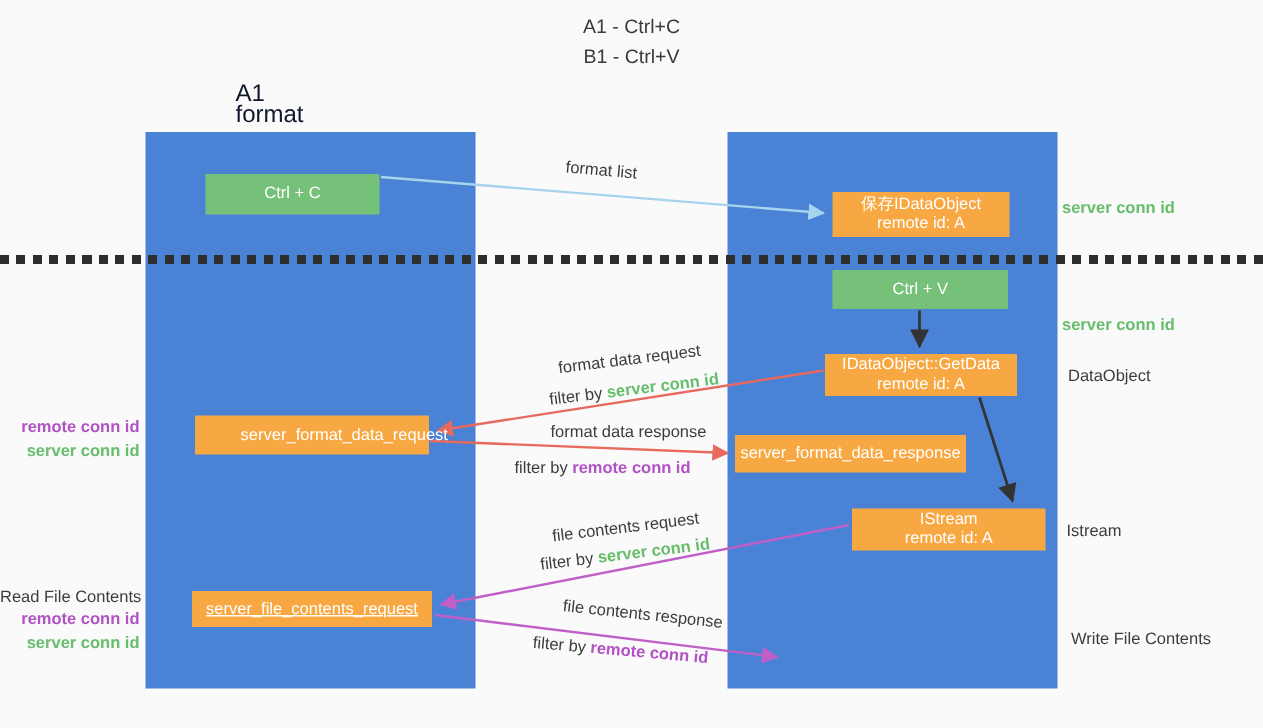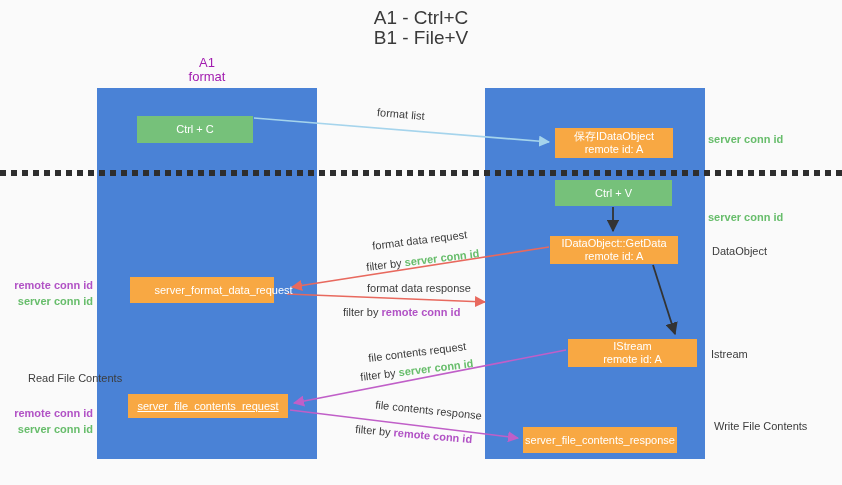--- a/index.html
+++ b/index.html
@@ -16,22 +16,22 @@
     --bg:#fafafa;
   }
   *{margin:0;padding:0;box-sizing:border-box;}
   html,body{background:var(--bg);}
   .canvas{
     position:relative;width:842px;height:485px;overflow:hidden;
     font-family:"Liberation Sans","DejaVu Sans",sans-serif;
     color:var(--text-dark);background:var(--bg);
   }
   .title{position:absolute;left:0;top:8px;width:842px;text-align:center;
-    font-size:19px;line-height:20px;color:#3a3a3a;}
-  .lane-header{position:absolute;text-align:center;font-size:13px;line-height:14px;color:#a21caf;}
+    font-size:13px;line-height:20px;color:#3a3a3a;}
+  .lane-header{position:absolute;text-align:left;font-size:16px;line-height:14px;color:#0f172a;}
   .lane{position:absolute;top:88px;width:220px;height:371px;background:var(--column-blue);}
   .divider{position:absolute;left:0;top:170px;width:842px;height:6px;
     background:repeating-linear-gradient(90deg,#2e2e2e 0 6px,transparent 6px 11px);}
   svg.arrows{position:absolute;left:0;top:0;pointer-events:none;}
   .box{position:absolute;display:flex;flex-direction:column;justify-content:center;
     align-items:center;color:#fff;font-size:11px;line-height:13px;text-align:center;white-space:nowrap;}
   .box.green{background:var(--box-green);}
   .box.orange{background:var(--box-orange);}
   .lbl{position:absolute;font-size:11px;line-height:13px;white-space:nowrap;color:var(--text-dark);}
   .lbl .green{color:var(--text-green);font-weight:bold;}
@@ -47,21 +47,21 @@
   .left-ids .server{color:var(--text-green);}
   .read-label{position:absolute;left:0;width:93px;text-align:right;font-size:11px;color:var(--text-dark);white-space:nowrap;}
 </style>
 </head>
 <body>
 
 <div class="canvas">
 
   <div class="title">
     <div>A1 - Ctrl+C</div>
-    <div>B1 - File+V</div>
+    <div>B1 - Ctrl+V</div>
   </div>
 
   <div class="lane-header" style="left:157px;top:56px;width:100px;">
     <div>A1</div>
     <div>format</div>
   </div>
 
   <div class="lane" style="left:97px;"></div>
   <div class="lane" style="left:485px;"></div>
 
@@ -102,37 +102,37 @@
 
   <div class="box green" style="left:555px;top:180px;width:117px;height:26px;text-align:right;">
     <div>Ctrl + V</div>
   </div>
 
   <div class="box orange" style="left:550px;top:236px;width:128px;height:28px;">
     <div>IDataObject::GetData</div>
     <div>remote id: A</div>
   </div>
 
-  <div class="box orange" style="left:130px;top:277px;width:144px;height:26px;padding-left:43px;">
+  <div class="box orange" style="left:130px;top:277px;width:156px;height:26px;padding-left:43px;">
     <div>server_format_data_request</div>
   </div>
 
+  <div class="box orange" style="left:490px;top:290px;width:154px;height:25px;">
+    <div>server_format_data_response</div>
+  </div>
 
   <div class="box orange" style="left:568px;top:339px;width:129px;height:28px;">
     <div>IStream</div>
     <div>remote id: A</div>
   </div>
 
   <div class="box orange" style="left:128px;top:394px;width:160px;height:24px;text-decoration:underline;">
     <div>server_file_contents_request</div>
   </div>
 
-  <div class="box orange" style="left:523px;top:427px;width:154px;height:26px;">
-    <div>server_file_contents_response</div>
-  </div>
 
   <div class="lbl tilt-pos-sm" style="left:377px;top:108px;">format list</div>
 
   <div class="lbl tilt-neg" style="left:372px;top:234px;">format data request</div>
   <div class="lbl tilt-neg" style="left:366px;top:254px;">
     <span>filter by </span><span class="green">server conn id</span>
   </div>
 
   <div class="lbl" style="left:367px;top:282px;">format data response</div>
   <div class="lbl" style="left:343px;top:306px;">
@@ -153,20 +153,20 @@
   <div class="side-green" style="left:708px;top:211px;">server conn id</div>
   <div class="side-dark" style="left:712px;top:245px;">DataObject</div>
   <div class="side-dark" style="left:711px;top:348px;">Istream</div>
   <div class="side-dark" style="left:714px;top:420px;text-align:center;">Write File Contents</div>
 
   <div class="left-ids" style="top:277px;">
     <div class="remote">remote conn id</div>
     <div class="server">server conn id</div>
   </div>
 
-  <div class="read-label" style="top:372px;margin-left:28px;">Read File Contents</div>
+  <div class="read-label" style="top:392px;">Read File Contents</div>
 
   <div class="left-ids" style="top:405px;">
     <div class="remote">remote conn id</div>
     <div class="server">server conn id</div>
   </div>
 
 </div>
 
 </body></html>

